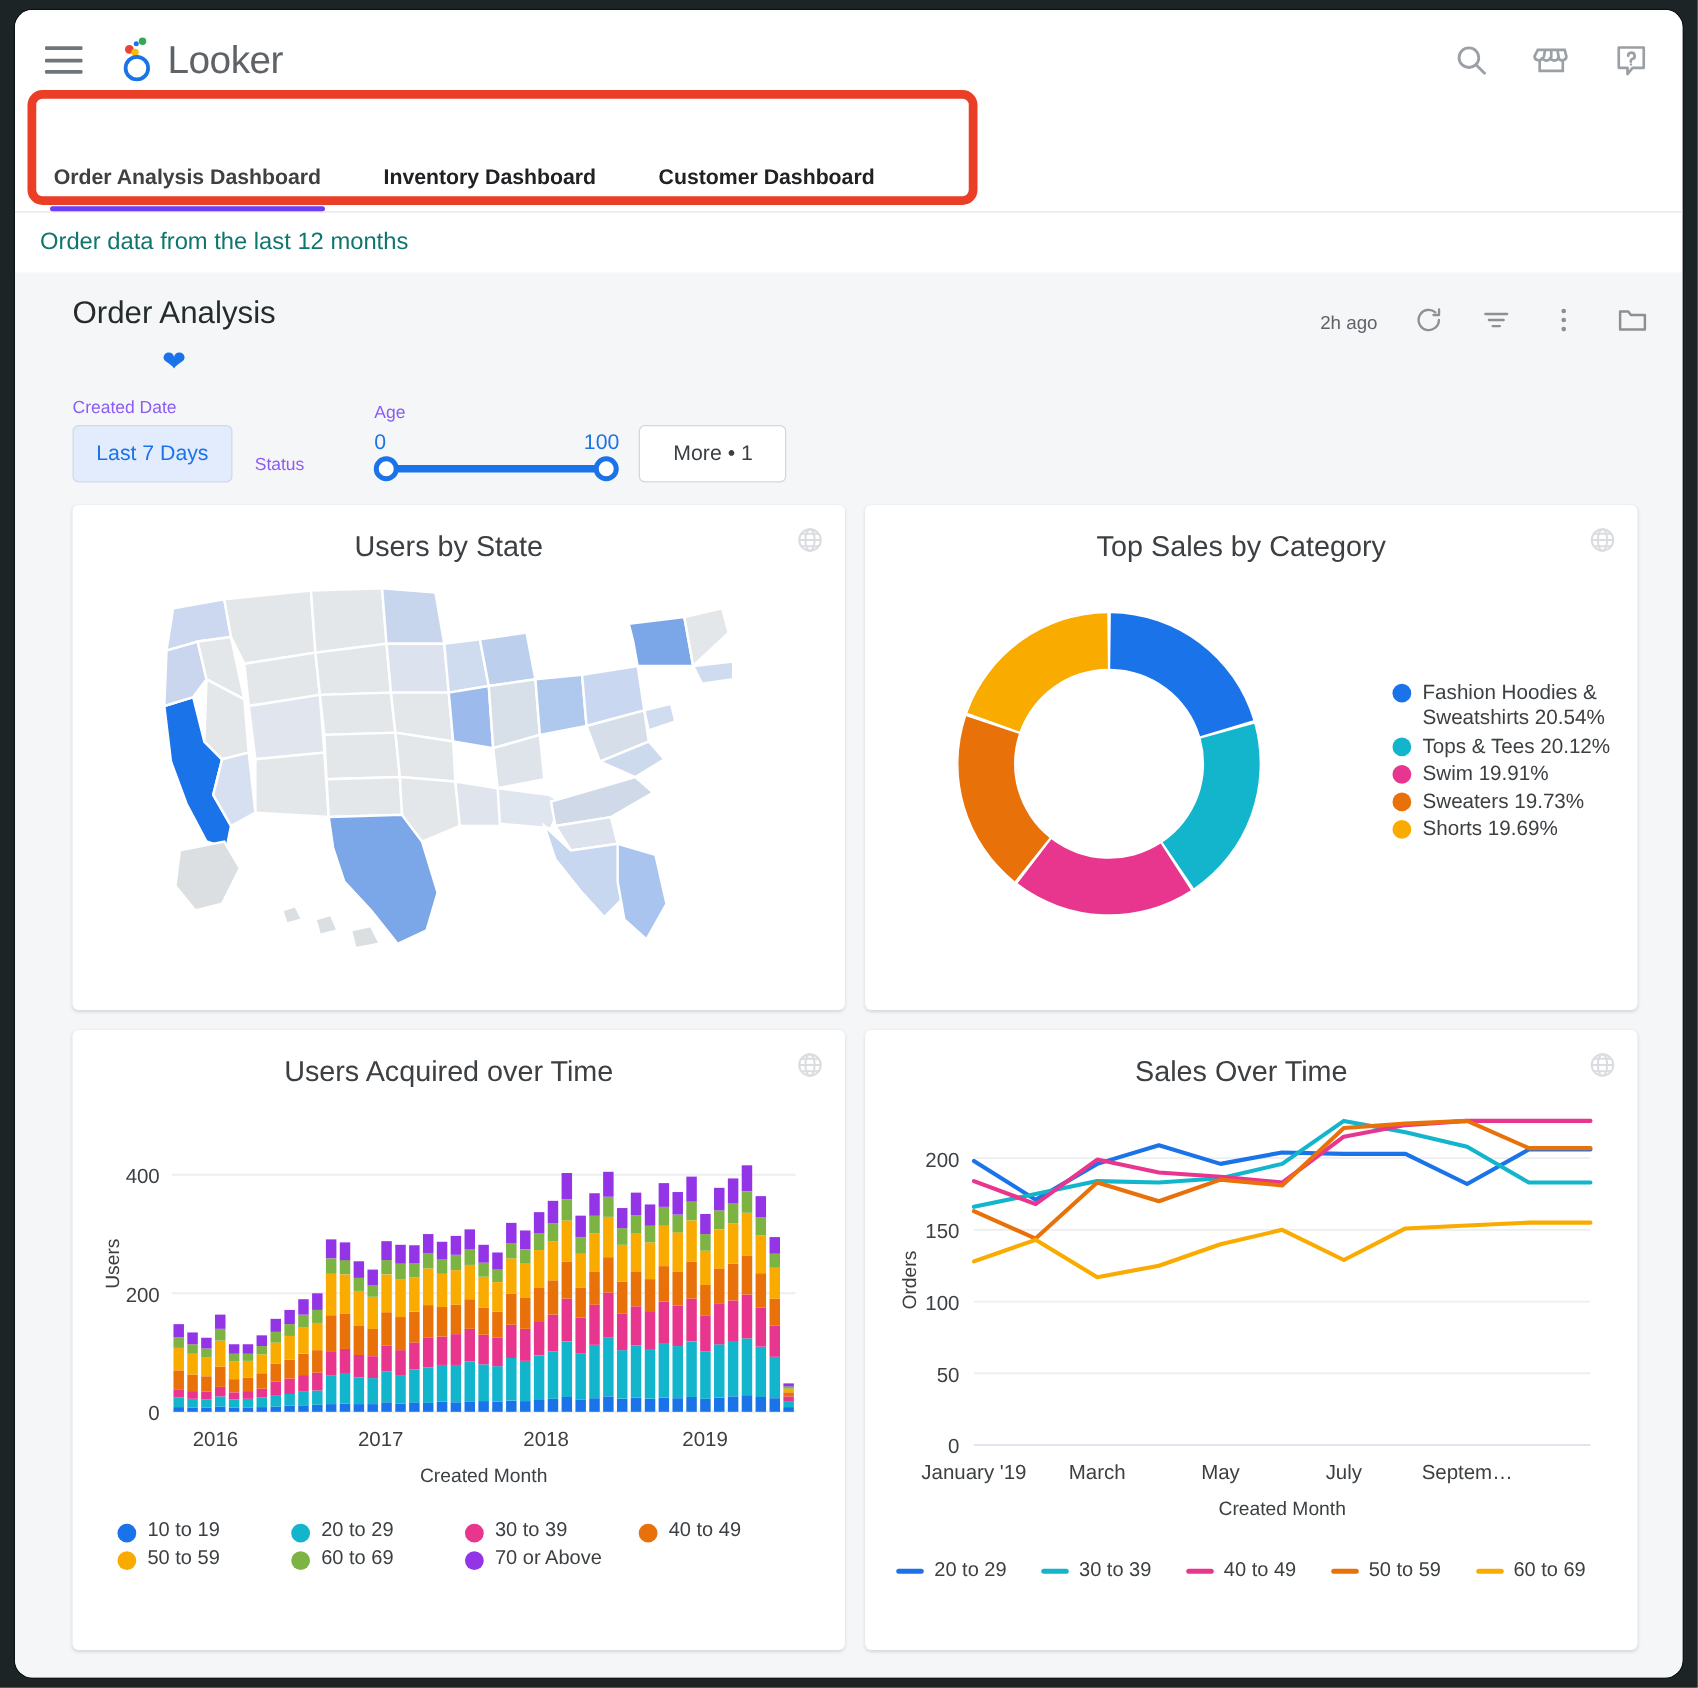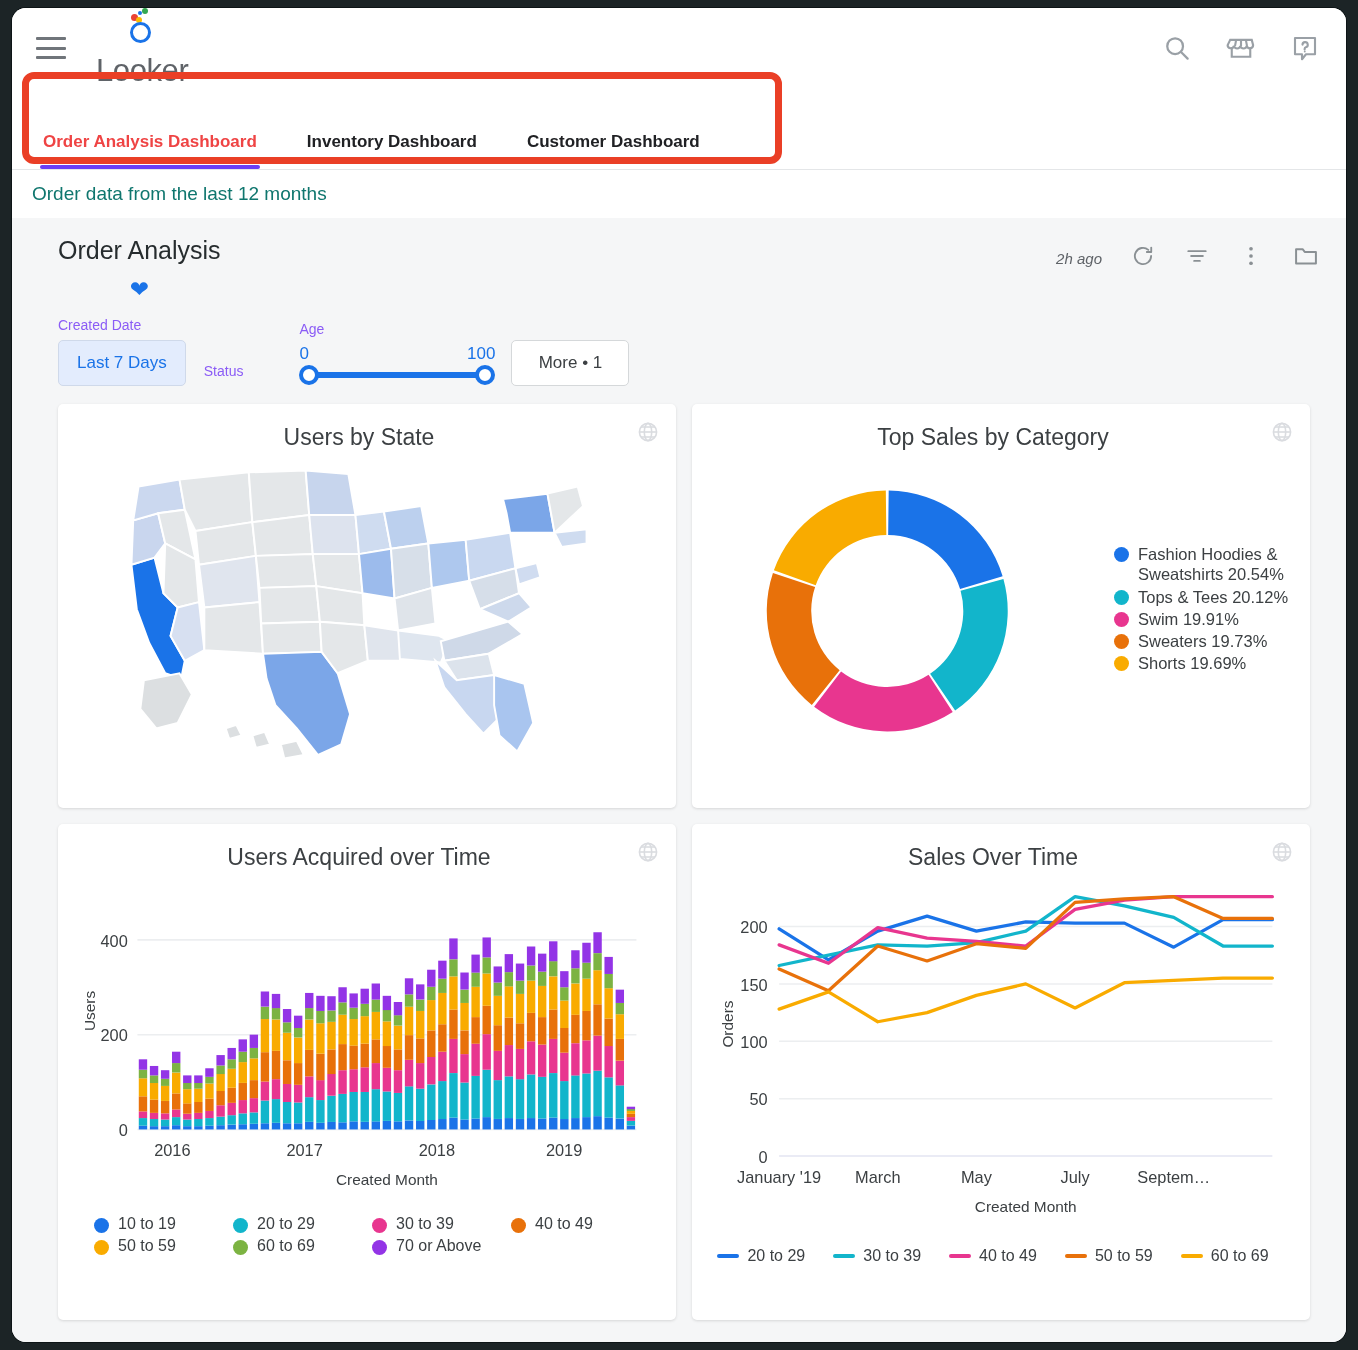--- a/index.html
+++ b/index.html
@@ -19,21 +19,21 @@
   }
 
   
   .topbar {
     height: 80px; background:#fff;
     display:flex; align-items:center; padding: 0 26px 0 24px;
     position: relative;
   }
   .hamburger { width: 30px; height: 22px; display:flex; flex-direction:column; justify-content:space-between; cursor:pointer; }
   .hamburger i { display:block; height:3px; background:#70757a; border-radius:1px; }
-  .brand { display:flex; align-items:center; margin-left: 30px; gap:8px;flex-direction:column; }
+  .brand { display:flex; align-items:center; margin-left: 30px; gap:8px; }
   .logo-mark { position:relative; width:30px; height:38px; }
   .logo-ring {
     position:absolute; left:3px; top:15px; width:21px; height:21px;
     border:3.4px solid #1a73e8; border-radius:50%;
   }
   .logo-dots { position:absolute; left:4px; top:1px; width:22px; height:16px; }
   .logo-dots span { position:absolute; border-radius:50%; display:block; }
   .d1 { width:7px; height:7px; background:#ea4335; left:0px; top:6px; }
   .d2 { width:6px; height:6px; background:#fbbc04; left:5px; top:9px; }
   .d3 { width:6px; height:6px; background:#34a853; left:11px; top:0px; }
@@ -47,21 +47,21 @@
   .tabstrip {
     position:relative; height: 82px; background:#fff;
     border-bottom: 1px solid #e4e6e8;
     display:flex; align-items:flex-end; padding-left: 28px;
   }
   .tab {
     font-size:17px; font-weight:bold; color:#202124;
     padding: 0 3px 17px 3px; margin-right: 44px; cursor:pointer;
     position:relative; white-space:nowrap;
   }
-  .tab.active { color:#ef4444; }
+  .tab.active { color:#404040; }
   .tab.active:after {
     content:''; position:absolute; left:0; right:0; bottom:0;
     height:4px; background:#6c3ef4; border-radius:2px;
   }
   .highlight-box {
     position:absolute; left: 10px; top: -16px;
     width: 760px; height: 92px;
     border: 7px solid #ea3f26; border-radius: 12px;
     pointer-events:none; z-index: 5;
   }
@@ -70,21 +70,21 @@
   .subheader {
     height: 48px; background:#fff; display:flex; align-items:center;
     padding-left: 20px; font-size: 19px; color:#0f766e;
   }
 
   
   .dashbody { background:#f5f6f7; padding: 0 10px 12px 10px; height: 1124px; }
   .dashhead { padding: 18px 16px 0 36px; display:flex; align-items:flex-start; }
   .dash-title { font-size: 25px; color:#262c2e; display:flex; align-items:center; gap:11px;flex-direction:column; }
   .heart { color:#1a73e8; font-size:23px; }
-  .dash-tools { margin-left:auto; display:flex; align-items:center; gap:28px; padding-top:6px;font-style:italic; }
+  .dash-tools { margin-left:auto; display:flex; align-items:center; gap:28px; padding-top:6px; }
   .ago { font-size:15px; color:#5f6368; }
   .dtool { color:#8a9094; cursor:pointer; display:block; }
 
   .filters { display:flex; align-items:flex-end; padding: 14px 0 0 36px; gap: 0; }
   .fgroup { margin-right: 18px; }
   .flabel { font-size:14px; color:#8b5cf6; margin-bottom:7px; }
   .fchip {
     height: 46px; min-width:118px; padding: 0 18px;
     border:1px solid #d5d8da; border-radius:5px; background:#fff;
     display:flex; align-items:center; justify-content:center;

